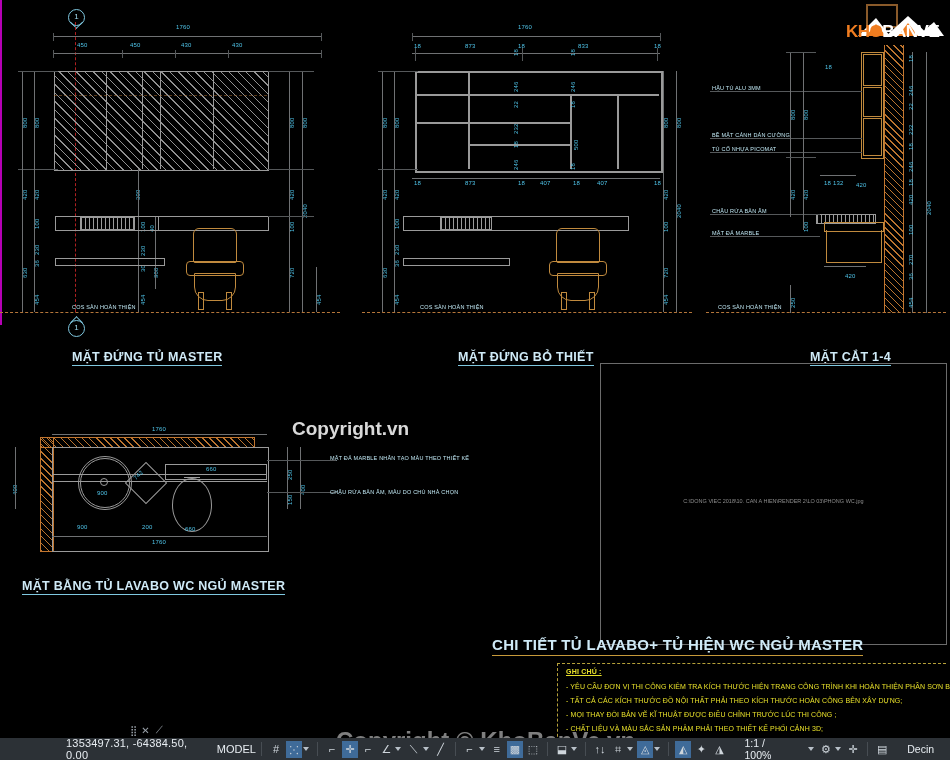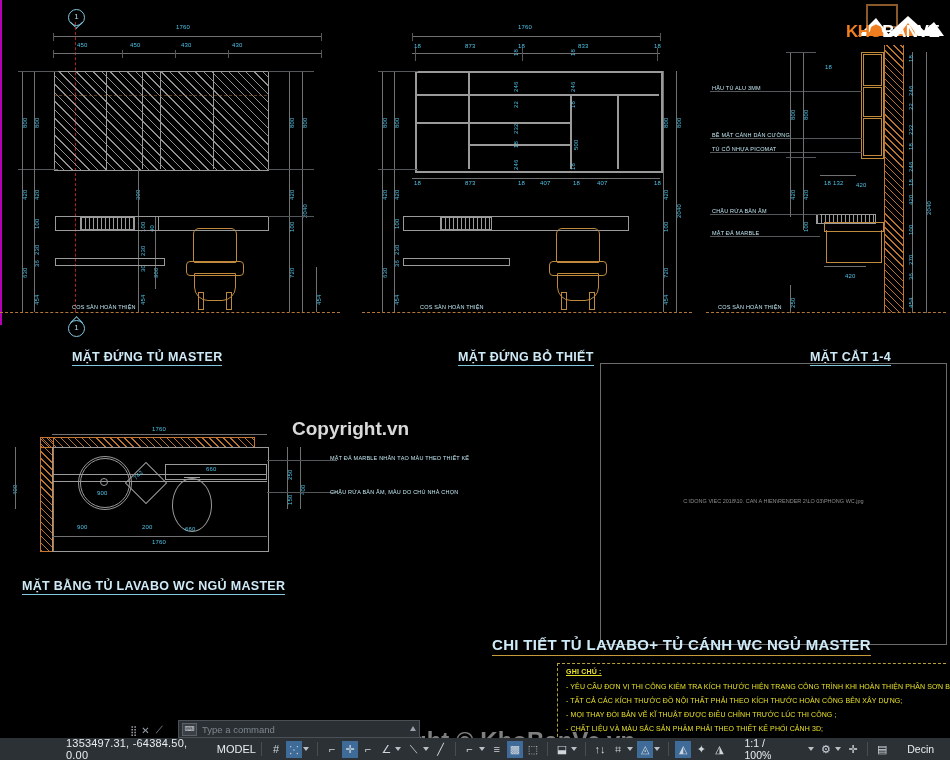--- a/index.html
+++ b/index.html
@@ -418,45 +418,38 @@
     <div class="note" style="left:330px;top:455px;">MẶT ĐÁ MARBLE NHÂN TẠO MÀU THEO THIẾT KẾ</div>
     <div class="note" style="left:330px;top:489px;">CHẬU RỬA BÀN ÂM, MÀU DO CHỦ NHÀ CHỌN</div>
 
     <div class="title" style="left:22px;top:579px;">MẶT BẰNG TỦ LAVABO WC NGỦ MASTER</div>
   </div>
 
   <div id="imgframe">
     <div class="p">C:\DONG VIEC 2018\10. CAN A HIEN\RENDER 2\LO 03\PHONG WC.jpg</div>
   </div>
 
-  <div class="bigtitle" style="left:492px;top:636px;">CHI TIẾT TỦ LAVABO+ TỦ CÁNH WC NGỦ MASTER</div>
+  <div class="bigtitle" style="left:492px;top:636px;">CHI TIẾT TỦ LAVABO+ TỦ HIỆN WC NGỦ MASTER</div>
 
   <div id="notes">
     <div class="ghi">GHI CHÚ :</div>
     <div class="nl" style="top:19px;">- YÊU CẦU ĐƠN VỊ THI CÔNG KIỂM TRA KÍCH THƯỚC HIỆN TRẠNG CÔNG TRÌNH KHI HOÀN THIỆN PHẦN SƠN BẢ;</div>
     <div class="nl" style="top:33px;">- TẤT CẢ CÁC KÍCH THƯỚC ĐỒ NỘI THẤT PHẢI THEO KÍCH THƯỚC HOÀN CÔNG BÊN XÂY DỰNG;</div>
     <div class="nl" style="top:47px;">- MỌI THAY ĐỔI BẢN VẼ KĨ THUẬT ĐƯỢC ĐIỀU CHỈNH TRƯỚC LÚC THI CÔNG ;</div>
     <div class="nl" style="top:61px;">- CHẤT LIỆU VÀ MÀU SẮC SẢN PHẨM PHẢI THEO THIẾT KẾ PHỐI CẢNH 3D;</div>
   </div>
 
   <div class="wm" style="left:292px;top:418px;font-size:19px;">Copyright.vn</div>
   <div class="wm2" style="left:336px;top:703px;font-size:24px;color:rgba(232,232,232,.55);margin-top:24px;">Copyright © KhoBanVe.vn</div>
 
   <div id="cmdlefticons">
     <span style="letter-spacing:-1px;">⣿</span>
     <span style="margin-left:5px;">✕</span>
     <span style="margin-left:6px;">⟋</span>
   </div>
-  <div id="cmdbar">
-    <div class="prompt">⌨</div>
-    <div class="ph">Type a command</div>
-    <svg class="scrl" viewBox="0 0 8 8">
-        <polygon points="4,1 7,6 1,6" fill="#9aa2aa"></polygon>
-      </svg>
-  </div>
 
   <div id="statusbar">
     <div class="coords">1353497.31, -64384.50, 0.00</div>
     <div class="model">MODEL</div>
     <div class="sep"></div>
     <div class="sbi">#</div>
     <div class="sbi on">⁙</div>
     <div class="caret"></div>
     <div class="sep"></div>
     <div class="sbi">⌐</div>

